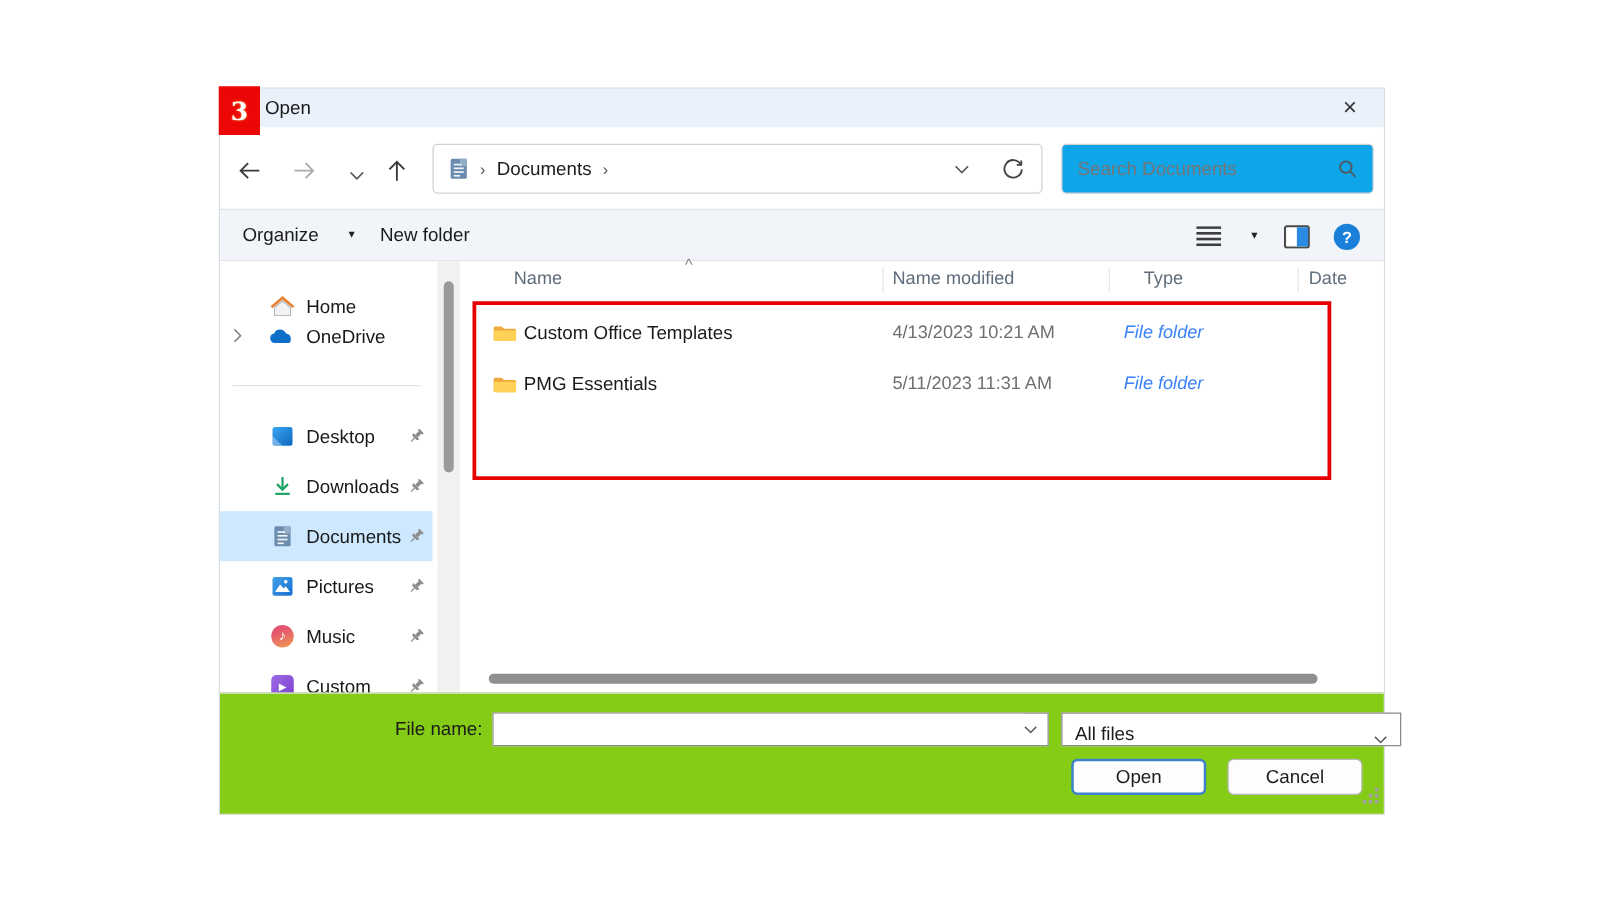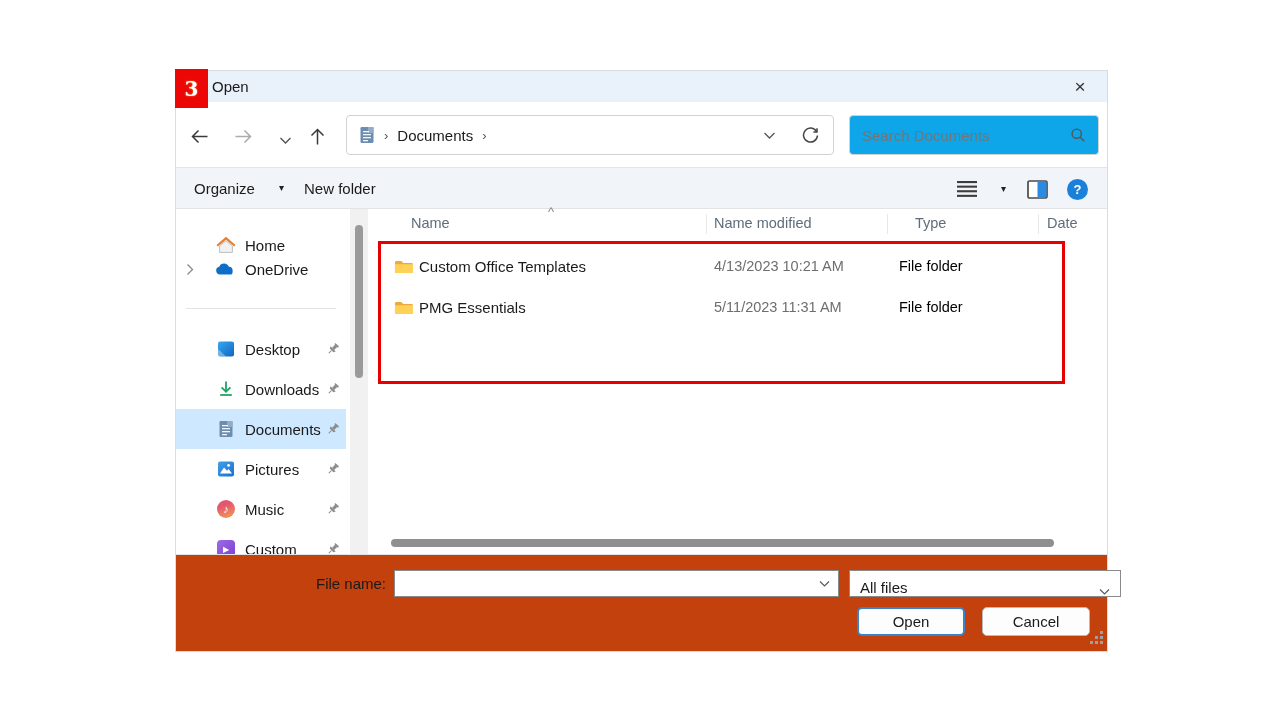--- a/index.html
+++ b/index.html
@@ -60,30 +60,30 @@
   .v-thumb { position:absolute; left:5px; top:16px; width:8px; height:153px; background:#9a9a9a; border-radius:4px; }
 
   .hdr-cell { position:absolute; top:6px; font-size:14.5px; color:#5f6d7b; }
   .hdr-sep { position:absolute; top:5px; width:1px; height:20px; background:#e8e8e8; }
   .sort-ind { position:absolute; top:-5px; font-size:13px; color:#888; }
 
   .file-row { position:absolute; left:210px; width:720px; height:41px; }
   .fr-ic { position:absolute; left:8px; top:12px; }
   .fr-name { position:absolute; left:33px; top:11px; font-size:15px; color:#1b1b1b; }
   .fr-date { position:absolute; left:328px; top:11px; font-size:14.5px; color:#6e6e6e; }
-  .fr-type { position:absolute; left:513px; top:11px; font-size:14.5px; color:#000000; }
+  .fr-type { position:absolute; left:513px; top:11px; font-size:14.5px; color:#3b82f6;font-style:italic; }
 
   .red-rect { position:absolute; left:202px; top:170px; width:687px; height:143px;
               border:3px solid #e60000; z-index:8; }
 
   .h-thumb { position:absolute; left:215px; top:468px; width:663px; height:8px;
              background:#8f8f8f; border-radius:4px; }
 
   
-  .footer { position:absolute; left:0; right:0; bottom:0; height:97px; background:#c2410c;
+  .footer { position:absolute; left:0; right:0; bottom:0; height:97px; background:#84cc16;
             border-top:1px solid #e2e2e2; }
   .fn-label { position:absolute; left:100px; top:20px; width:110px; text-align:right;
               font-size:15px; color:#1b1b1b; }
   .fn-input-wrap { position:absolute; left:218px; top:15px; width:445px; height:27px;
                    border:1px solid #8a8a8a; background:#fff; display:flex; align-items:center; }
   .fn-input-wrap input { flex:1; border:none; outline:none; height:100%; padding:0 8px;
                          font-size:14px; font-family:"Liberation Sans",sans-serif; }
   .combo { position:absolute; left:673px; top:15px; width:272px; height:27px;
            border:1px solid #8a8a8a; background:#fff; display:flex; align-items:flex-end;
            padding:0 10px; font-size:15px; color:#1b1b1b; }

